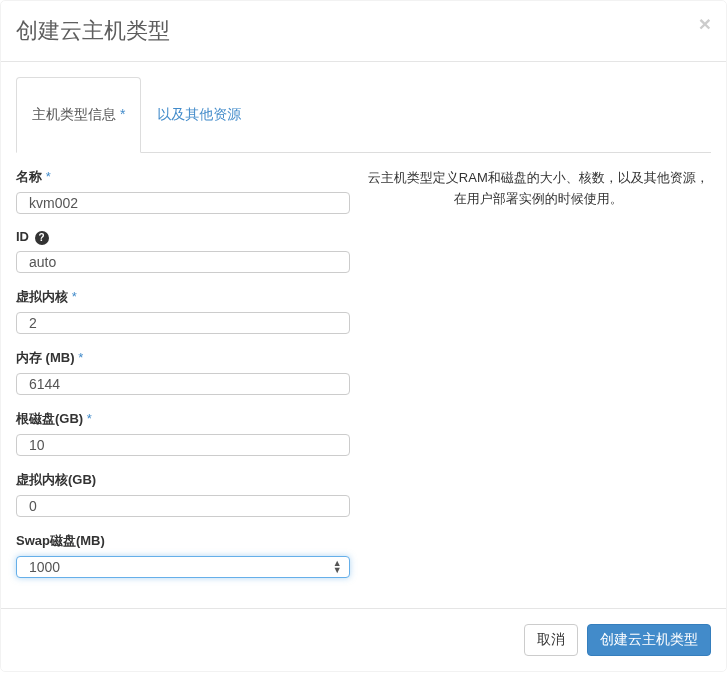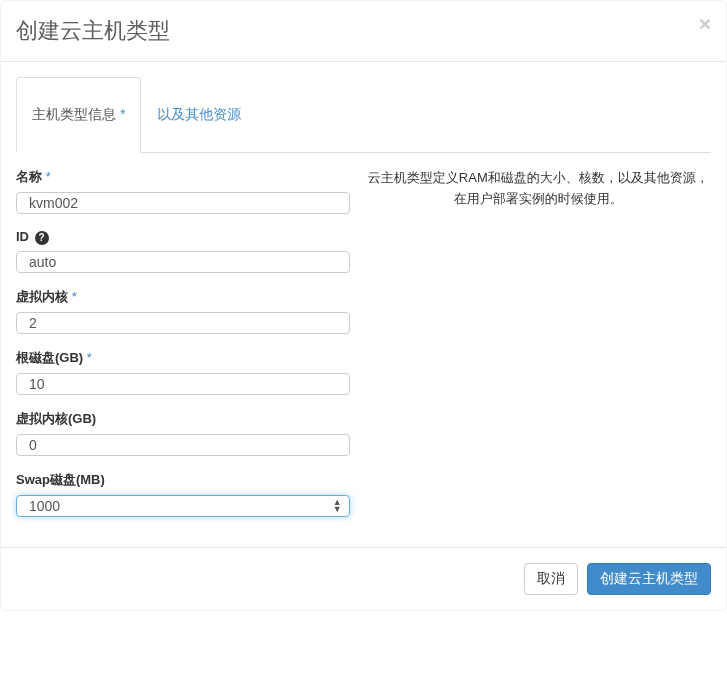--- a/index.html
+++ b/index.html
@@ -203,20 +203,27 @@
         </div>
 
         <div class="form-group">
           <label>
             <span>虚拟内核</span>
             <span class="req-star">*</span>
           </label>
           <input type="text" class="form-control" value="2" style="">
         </div>
 
+        <div class="form-group">
+          <label>
+            <span>内存 (MB)</span>
+            <span class="req-star">*</span>
+          </label>
+          <input type="text" class="form-control" value="6144" style="">
+        </div>
 
         <div class="form-group">
           <label>
             <span>根磁盘(GB)</span>
             <span class="req-star">*</span>
           </label>
           <input type="text" class="form-control" value="10" style="">
         </div>
 
         <div class="form-group">

